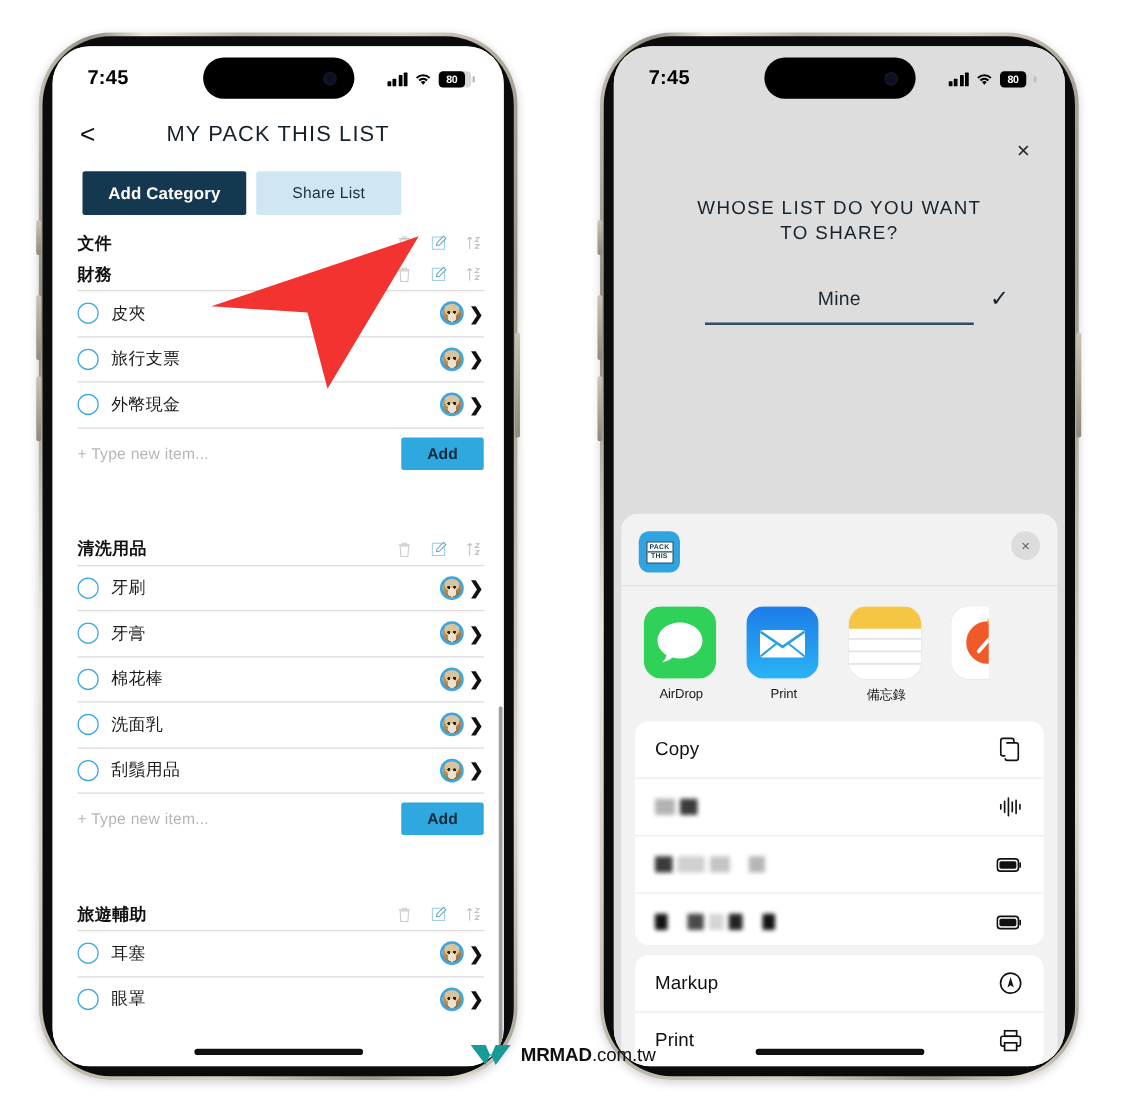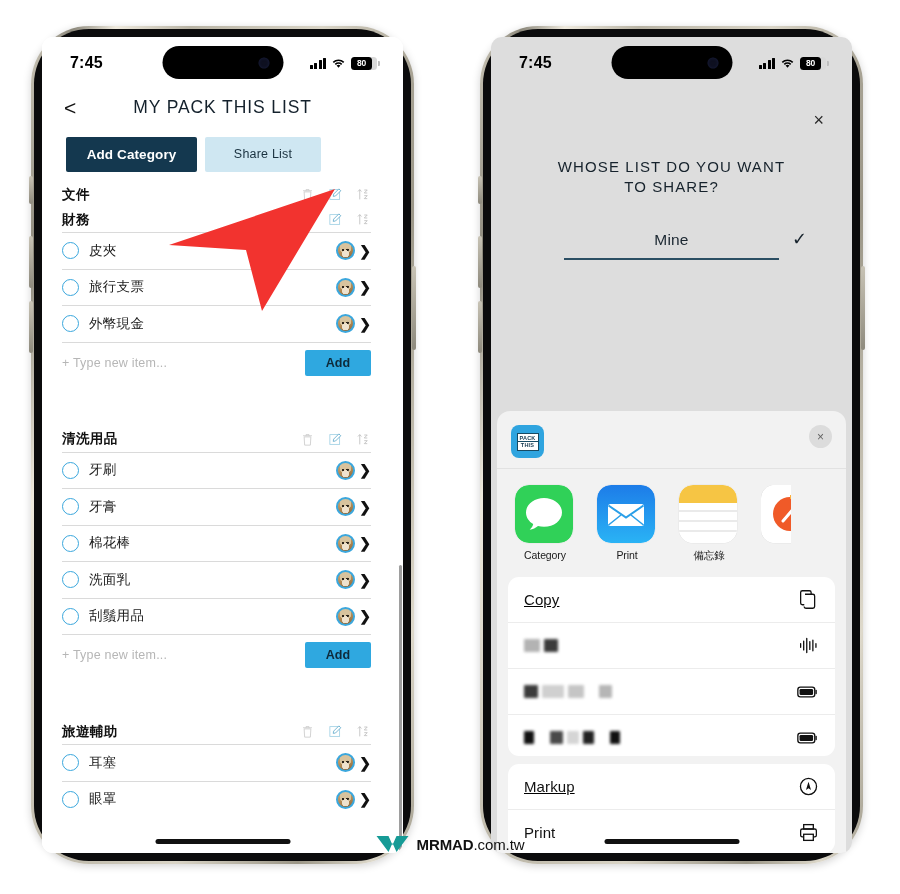--- a/index.html
+++ b/index.html
@@ -21,21 +21,21 @@
     box-sizing:border-box;
     box-shadow:0 2px 8px rgba(0,0,0,.18);
   }
   .phone .bezel{
     position:absolute;inset:3px;
     border-radius:55px;
     background:#0b0b0c;
   }
   .phone .screen{
     position:absolute;inset:11px;
-    border-radius:11px;
+    border-radius:30px;
     overflow:hidden;
     background:#fff;
   }
   #phone-left{left:31px;top:26px;}
   #phone-right{left:480px;top:26px;}
 
   
   .btn-side{position:absolute;background:linear-gradient(180deg,#c8c3b5,#8e8a7d);border-radius:2px;}
   .silencer{left:-2px;top:150px;width:4px;height:28px;}
   .volup{left:-2px;top:210px;width:4px;height:52px;}
@@ -93,21 +93,21 @@
   }
   .actionrow{display:flex;gap:8px;padding:6px 24px 10px;box-sizing:border-box;}
   .btn-addcat{
     background:#14384f;color:#fff;font-size:13.5px;font-weight:700;
     padding:10px 0;border-radius:2px;width:131px;text-align:center;letter-spacing:.1px;
   }
   .btn-sharelist{
     background:#cfe7f2;color:#19313f;font-size:12.5px;
     padding:10px 0;border-radius:2px;width:116px;text-align:center;letter-spacing:.2px;
   }
-  .listarea{flex:1;padding:0 32px 0 20px;box-sizing:border-box;overflow:hidden;position:relative;}
+  .listarea{flex:1;padding:0 16px 0 20px;box-sizing:border-box;overflow:hidden;position:relative;}
   .cat-head{
     display:flex;align-items:center;height:25px;
   }
   .cat-head .cname{font-size:13.5px;font-weight:700;color:#111;letter-spacing:.4px;}
   .cat-head .cicons{margin-left:auto;display:flex;align-items:center;gap:13px;}
   .icn{width:15px;height:15px;display:block;}
   .item{
     display:flex;align-items:center;height:35.5px;
     border-top:1px solid #dadada;
   }
@@ -183,21 +183,21 @@
   .apps{display:flex;gap:22px;padding:16px 16px 8px 18px;overflow:hidden;}
   .app{width:60px;flex:none;text-align:center;}
   .app .ai{width:58px;height:58px;border-radius:14px;overflow:hidden;position:relative;
            background:#fff;box-shadow:0 0 0 .5px rgba(0,0,0,.06);}
   .app .al{font-size:10.5px;color:#1a1a1a;margin-top:6px;letter-spacing:-.1px;white-space:nowrap;}
   .app.clip{width:30px;overflow:hidden;}
   .card{
     background:#fff;border-radius:11px;margin:8px 11px 0;overflow:hidden;
   }
   .crow{display:flex;align-items:center;height:45px;padding:0 16px;border-top:1px solid #ececec;}
-  .crow:first-child{border-top:none;text-decoration:underline;}
+  .crow:first-child{border-top:none;}
   .crow .cl{font-size:15px;color:#111;letter-spacing:.1px;}
   .crow .cr{margin-left:auto;width:22px;height:22px;display:flex;align-items:center;justify-content:center;}
   .blurtxt{display:flex;align-items:center;gap:4px;}
   .blk{height:13px;border-radius:1px;filter:blur(1.6px);}
 
   .watermark{
     position:absolute;left:50%;transform:translateX(-50%);bottom:40px;
     display:flex;align-items:center;gap:7px;z-index:20;
   }
   .wm-text{font-size:15px;color:#111;letter-spacing:-.1px;}
@@ -505,21 +505,21 @@
           </div>
           <div class="sheet-x">×</div>
         </div>
 
         <div class="apps" id="apps-row">
             <div class="app">
               <div class="ai"><svg viewBox="0 0 58 58" width="58" height="58">
                   <rect width="58" height="58" rx="14" fill="#30d158"></rect>
                   <path d="M29 13c9.9 0 18 6.4 18 14.4S38.9 41.8 29 41.8c-2.1 0-4.1-.3-6-.8-2.2 1.9-5.2 3.4-8.3 3.7 1.9-1.6 3.2-3.7 3.5-5.6C14 36.4 11 32.3 11 27.4 11 19.4 19.1 13 29 13z" fill="#fff"></path>
                 </svg></div>
-              <div class="al">Category</div>
+              <div class="al">AirDrop</div>
             </div>
             <div class="app">
               <div class="ai"><svg viewBox="0 0 58 58" width="58" height="58">
                   <defs>
                     <linearGradient id="mg" x1="0" y1="0" x2="0" y2="1">
                       <stop offset="0" stop-color="#1d7ce8"></stop>
                       <stop offset="1" stop-color="#2ab3f5"></stop>
                     </linearGradient>
                   </defs>
                   <rect width="58" height="58" rx="14" fill="url(#mg)"></rect>

